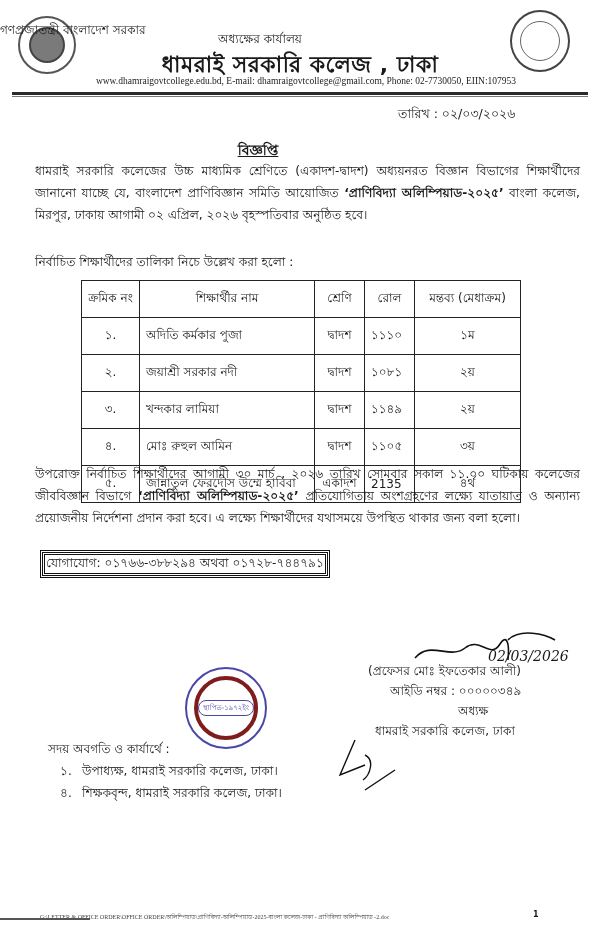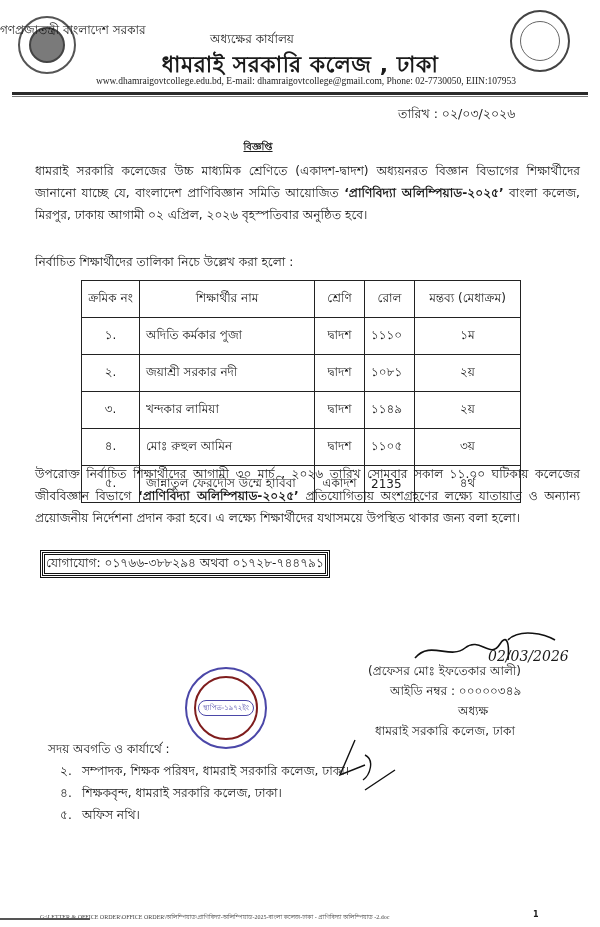--- a/index.html
+++ b/index.html
@@ -3,36 +3,36 @@
   <meta charset="utf-8">
   <style>
     * { margin: 0; padding: 0; box-sizing: border-box; }
     html, body { width: 600px; height: 927px; background: #ffffff; overflow: hidden; }
     body { position: relative; font-family: "DejaVu Sans", sans-serif; color: #1a1a1a; }
 
     .abs { position: absolute; }
 
     
     .hdr-line1 { top: 21px; left: 0; width: 600px; text-align: left; font-size: 12px; }
-    .hdr-line2 { top: 30px; left: 0; width: 504px; text-align: center; font-size: 12px; }
+    .hdr-line2 { top: 30px; left: 8px; width: 504px; text-align: center; font-size: 12px; }
     .hdr-title { top: 47px; left: 0; width: 600px; text-align: center; font-size: 22px; font-weight: bold; letter-spacing: 0.5px; }
     .hdr-contact { top: 76px; left: 0; width: 600px; text-align: center; font-family: "Liberation Serif", serif; font-size: 9.5px; padding-left: 12px; }
     .hdr-rule { top: 92px; left: 12px; width: 576px; height: 3px; background: #2a2a2a; }
     .hdr-rule2 { top: 96px; left: 12px; width: 576px; height: 1px; background: #777; }
 
     .seal-left { top: 16px; left: 18px; width: 58px; height: 58px; border-radius: 50%; border: 2px solid #555; display: flex; align-items: center; justify-content: center; }
     .seal-left .inner { width: 36px; height: 36px; border-radius: 50%; background: #7a7a7a; border: 2px solid #444; }
     .seal-right { top: 10px; left: 510px; width: 60px; height: 62px; border-radius: 50%; border: 2px solid #444; display: flex; align-items: center; justify-content: center; }
     .seal-right .inner { width: 40px; height: 40px; border-radius: 50%; border: 1px solid #666; }
 
     
     .date { top: 105px; left: 398px; font-size: 12.5px; }
 
     
-    .notice-title { top: 139px; left: 0; width: 516px; text-align: center; font-size: 10px; font-weight: bold; text-decoration: underline; }
+    .notice-title { top: 139px; left: 0; width: 516px; text-align: center; font-size: 14px; font-weight: bold; text-decoration: underline; }
 
     .para { left: 35px; width: 545px; font-size: 12.2px; line-height: 22px; text-align: justify; }
     .para1 { top: 160px; }
     .para1 b { font-weight: bold; }
 
     .list-intro { top: 253px; left: 35px; font-size: 12.2px; }
 
     
     table.students { position: absolute; top: 280px; left: 81px; width: 440px; border-collapse: collapse; font-size: 12px; }
     table.students th, table.students td { border: 1.3px solid #222; height: 27.5px; padding: 8px 6px; font-weight: normal; }
@@ -52,21 +52,21 @@
     
     .sign-scribble { top: 630px; left: 410px; }
     .sign-date { top: 648px; left: 488px; font-size: 14px; font-style: italic; font-family: "DejaVu Serif", serif; }
     .sign-name { top: 662px; left: 368px; font-size: 12px; }
     .sign-id { top: 682px; left: 390px; font-size: 12px; }
     .sign-desig { top: 702px; left: 430px; font-size: 12px; margin-left: 28px; }
     .sign-inst { top: 722px; left: 375px; font-size: 12px; }
 
     
     .stamp { top: 667px; left: 185px; width: 82px; height: 82px; border-radius: 50%; border: 2px solid #4b47a8; display: flex; align-items: center; justify-content: center; }
-    .stamp .ring { width: 64px; height: 64px; border-radius: 50%; border: 2px solid #7f1d1d; display: flex; align-items: center; justify-content: center; }
+    .stamp .ring { width: 64px; height: 64px; border-radius: 50%; border: 4px solid #7f1d1d; display: flex; align-items: center; justify-content: center; }
     .stamp .center { border: 1px solid #4b47a8; border-radius: 8px; padding: 1px 4px; font-size: 7px; color: #4b47a8; }
 
     .initial-scribble { top: 735px; left: 335px; }
 
     
     .cc-intro { top: 740px; left: 48px; font-size: 12px; }
     .cc-list { top: 760px; left: 60px; font-size: 12.2px; list-style: none; }
     .cc-list li { height: 22px; line-height: 22px; }
     .cc-list .num { display: inline-block; width: 22px; }
 
@@ -170,20 +170,19 @@
     <div class="center">স্থাপিত-১৯৭২ইং</div>
   </div>
 </div>
 
 <svg class="abs initial-scribble" width="70" height="70">
   <path d="M20 5 L5 40 L30 30 M30 20 C40 25, 35 40, 28 45 M30 55 L60 35" fill="none" stroke="#111" stroke-width="1.4"></path>
 </svg>
 
 <div class="abs cc-intro">সদয় অবগতি ও কার্যার্থে :</div>
 <ul class="abs cc-list">
-  <li><span class="num">২.</span><span>সম্পাদক, শিক্ষক পরিষদ, ধামরাই সরকারি কলেজ, ঢাকা।</span></li>
+  <li><span class="num">১.</span><span>উপাধ্যক্ষ, ধামরাই সরকারি কলেজ, ঢাকা।</span></li>
   <li><span class="num">৪.</span><span>শিক্ষকবৃন্দ, ধামরাই সরকারি কলেজ, ঢাকা।</span></li>
-  <li><span class="num">৫.</span><span>অফিস নথি।</span></li>
 </ul>
 
 <div class="abs footer-path">G:\LETTER &amp; OFFICE ORDER\OFFICE ORDER\অলিম্পিয়াড\প্রাণিবিদ্যা-অলিম্পিয়াড-2025-বাংলা কলেজ-ঢাকা - প্রাণিবিদ্যা অলিম্পিয়াড -2.doc</div>
 <div class="abs footer-page">1</div>
 <div class="abs footer-rule"></div>
 
 </body></html>

